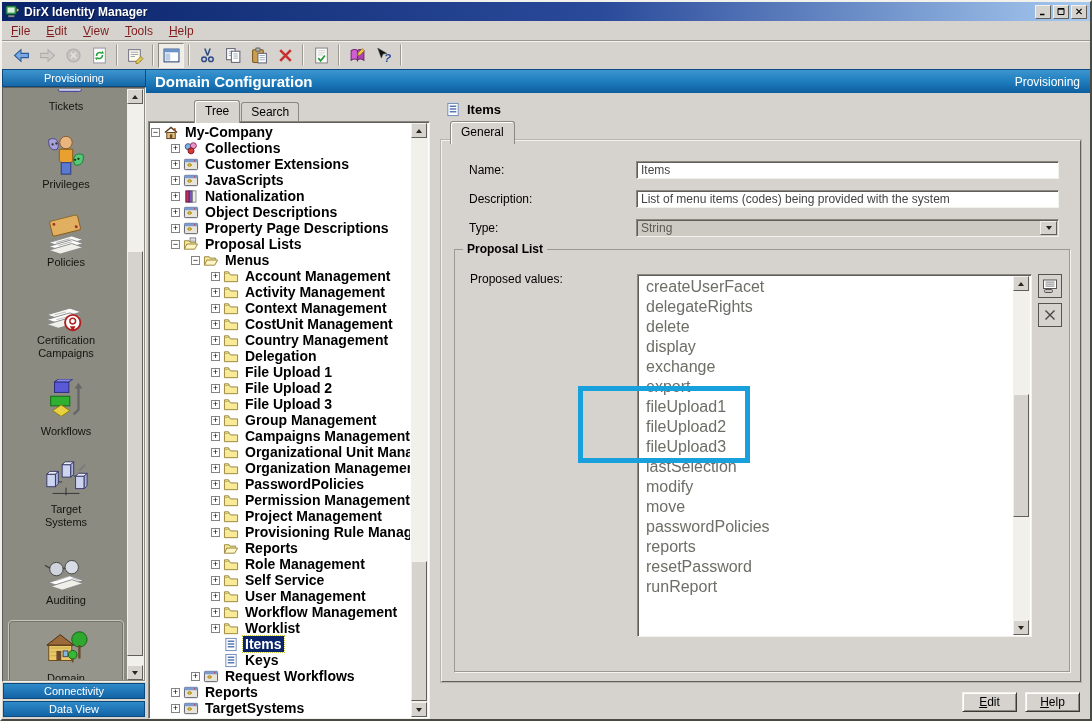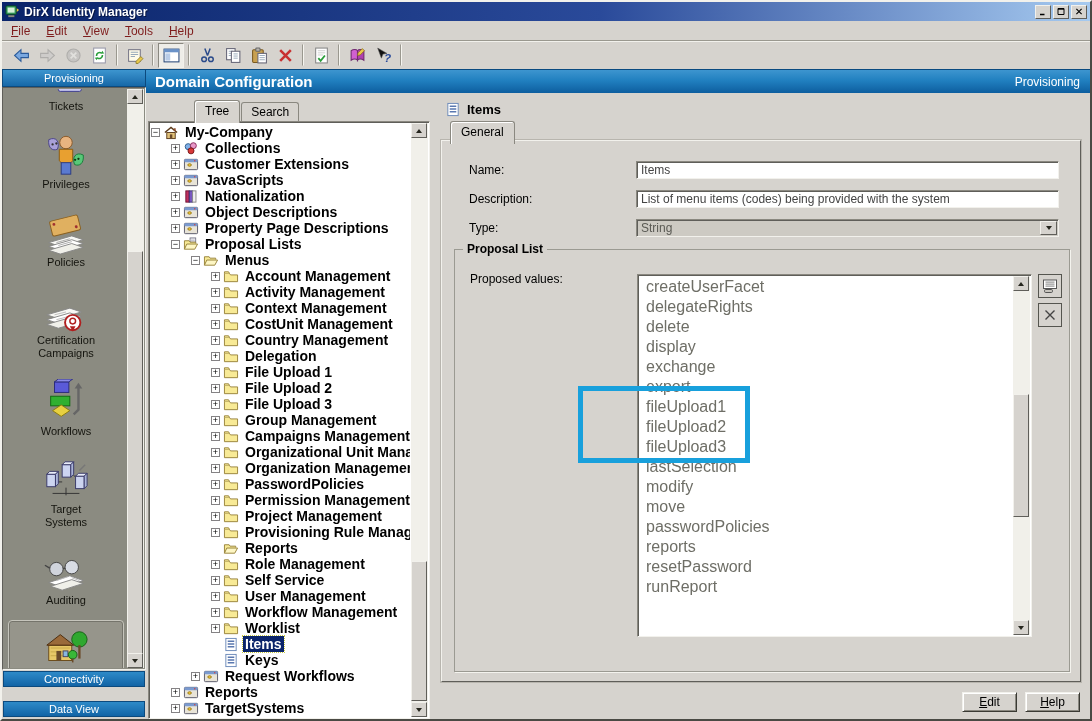--- a/index.html
+++ b/index.html
@@ -41,21 +41,21 @@
     border:1px solid; border-color:#5f5e59 #f2f1ec #f2f1ec #5f5e59; min-height:0; }
   .sidebar-list { position:absolute; left:2px; top:1px; bottom:1px; right:18px; overflow:hidden;
     display:flex; flex-direction:column; align-items:center; gap:8px; padding-top:0; }
   .sb-item { width:116px; display:flex; flex-direction:column; align-items:center;
     padding:5px 0 4px; border-radius:4px; border:1px solid transparent; }
   .sb-item.selected { background:#96958b; border-color:#c6c5bc; box-shadow:inset 0 0 0 1px #75746b; }
   .sb-item.clipped { margin-top:-41px; }
   .sb-icon { width:46px; height:46px; }
   .sb-icon svg { width:46px; height:46px; }
   .sb-label { font-size:11px; color:#14140e; line-height:13px; text-align:left; }
-  .sidebar-footer { padding:1px 1px 2px; display:flex; flex-direction:column; gap:14px; background:#d6d3ce; }
+  .sidebar-footer { padding:1px 1px 2px; display:flex; flex-direction:column; gap:2px; background:#d6d3ce; }
   .sidebar-footer .bluebar { height:16px; background:linear-gradient(180deg,#2e8ac8,#1264a6); }
   
   .content { flex:1; display:flex; flex-direction:column; min-width:0; }
   .content-header { height:24px; flex:0 0 24px; display:flex; align-items:center;
     background:linear-gradient(180deg,#3d95cf 0%,#2180c0 45%,#0d5e9f 100%);
     border-top:1px solid #0a4a80; }
   .content-header .page-title { color:#fff; font-weight:bold; font-size:15px; margin-left:9px; }
   .content-header .context { margin-left:auto; color:#fff; font-size:12px; margin-right:10px; }
   .content-body { flex:1; display:flex; min-height:0; }
   

